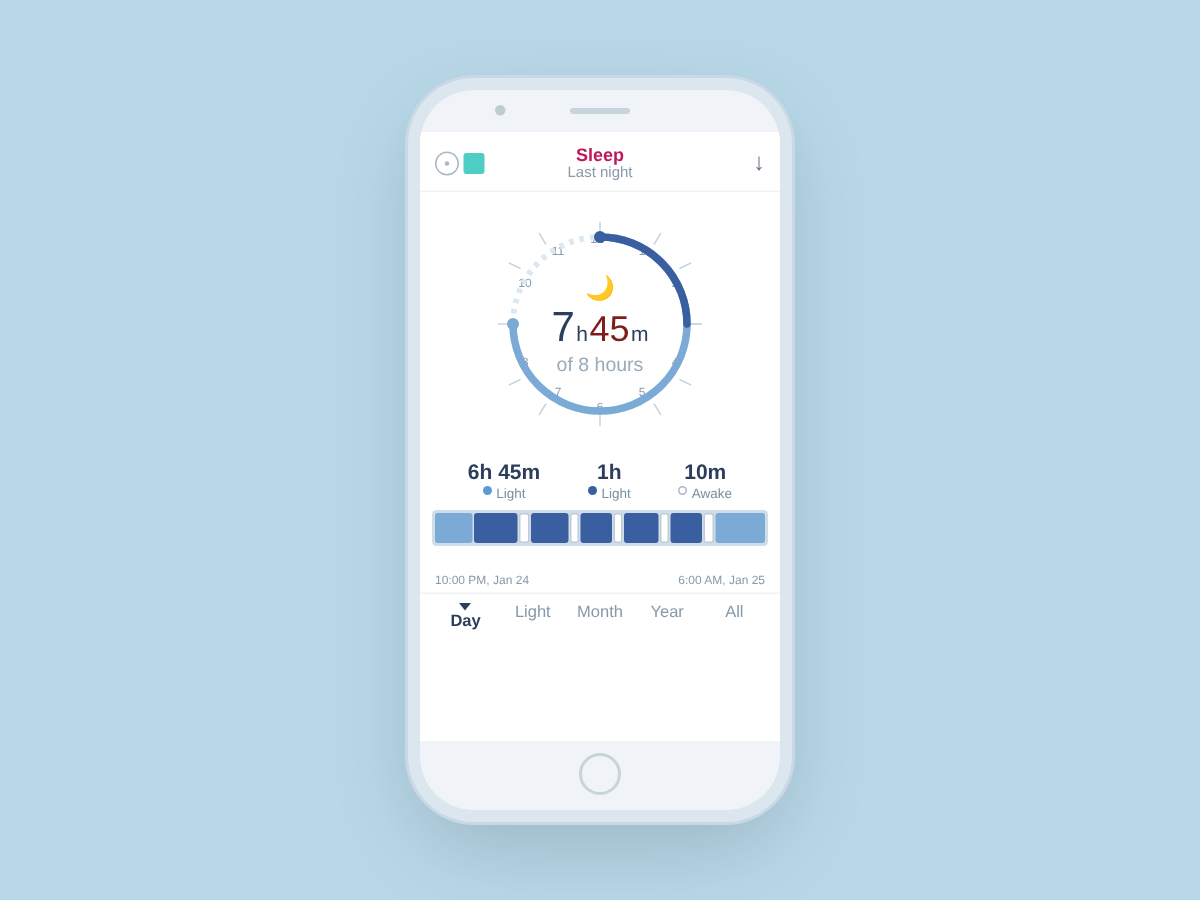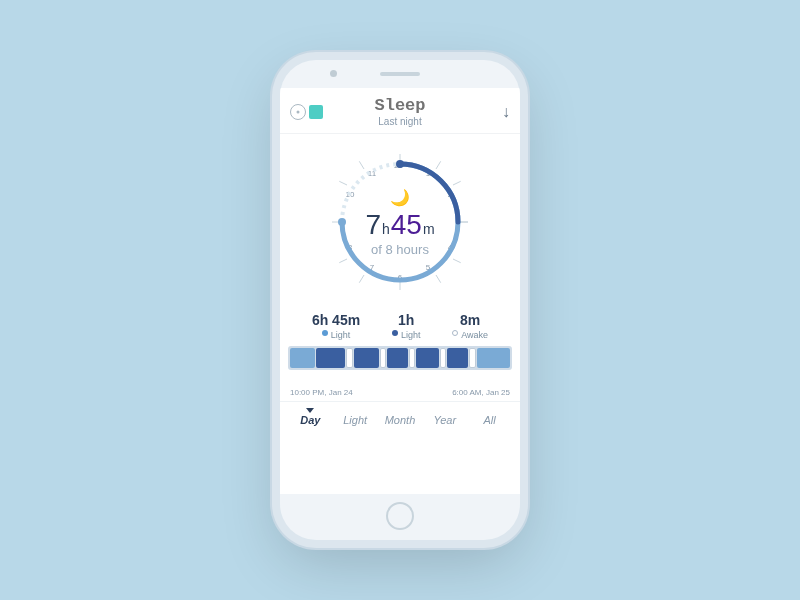--- a/index.html
+++ b/index.html
@@ -106,25 +106,24 @@
     .header-bar {
       width: 14px;
       height: 14px;
       background: #4ecdc4;
       border-radius: 2px;
     }
     .header-title-group {
       text-align: center;
     }
     .header-title {
-      font-size: 17px;
+      font-size: 12px;
       font-weight: 600;
-      color: #737373;
+      color: #be185d;
       line-height: 1.2;
-      font-family: Liberation Mono, monospace;
     }
     .header-subtitle {
       font-size: 10px;
       color: #8899aa;
     }
     .header-right {
       position: absolute;
       right: 10px;
       font-size: 16px;
       color: #667788;
@@ -166,23 +165,23 @@
       font-weight: 300;
       color: #2c3e5a;
       line-height: 1;
     }
     .time-unit {
       font-size: 14px;
       font-weight: 400;
       color: #2c3e5a;
     }
     .time-minutes {
-      font-size: 28px;
+      font-size: 24px;
       font-weight: 300;
-      color: #4c1d95;
+      color: #7f1d1d;
     }
     .time-of {
       font-size: 13px;
       color: #99aabb;
       margin-top: 1px;
     }
 
     
     .stats-row {
       display: flex;
@@ -248,25 +247,24 @@
     }
     .sleep-time-label {
       font-size: 8px;
       color: #8899aa;
     }
 
     
     .tab-bar {
       display: flex;
       justify-content: space-around;
-      align-items: flex-end;
+      align-items: flex-start;
       padding: 6px 8px 4px;
       border-top: 1px solid #eef2f5;
       margin-top: 2px;
-      font-style: italic;
     }
     .tab-item {
       display: flex;
       flex-direction: column;
       align-items: center;
       cursor: pointer;
       min-width: 32px;
     }
     .tab-indicator {
       width: 0;
@@ -376,21 +374,21 @@
         </div>
       </div>
       <div class="stat-item">
         <span class="stat-value">1h</span>
         <div class="stat-label-row">
           <div class="dot dot-deep"></div>
           <span class="stat-label">Light</span>
         </div>
       </div>
       <div class="stat-item">
-        <span class="stat-value">8m</span>
+        <span class="stat-value">10m</span>
         <div class="stat-label-row">
           <div class="dot dot-awake"></div>
           <span class="stat-label">Awake</span>
         </div>
       </div>
     </div>
 
     <div class="sleep-bar-container">
       <div class="sleep-bar-track">
         <div class="sleep-segment seg-light" style="width:12%"></div>

